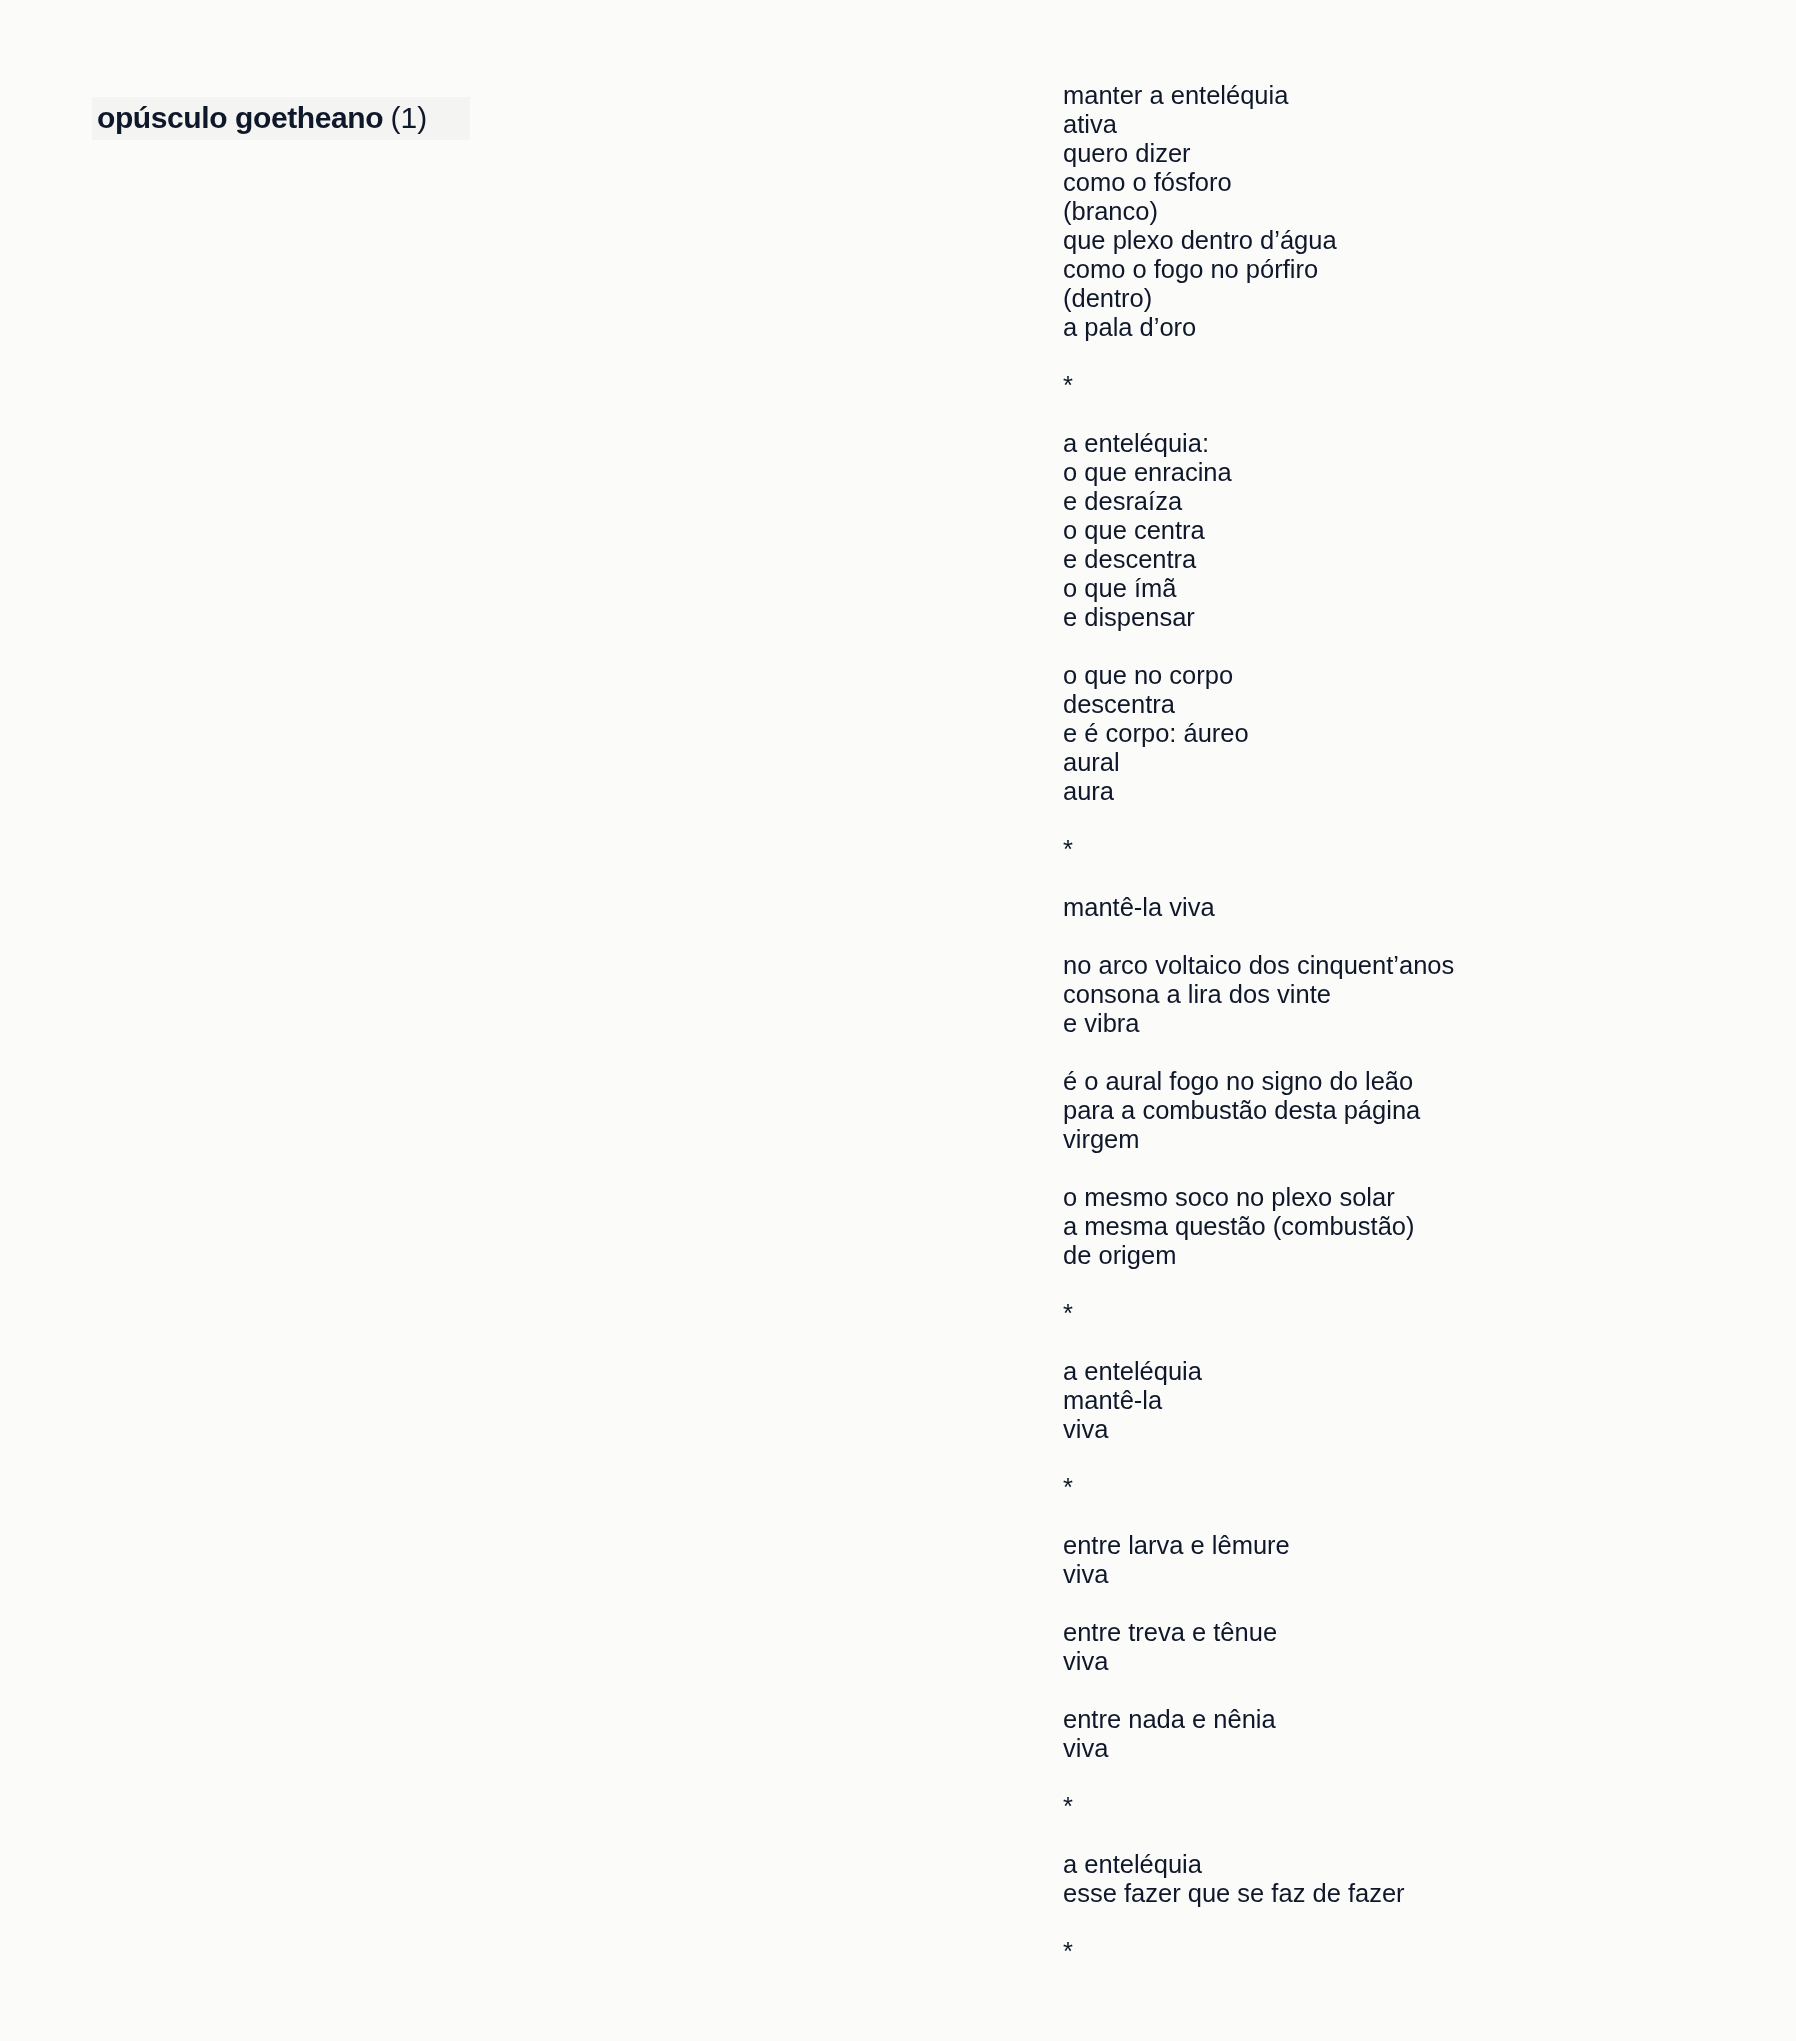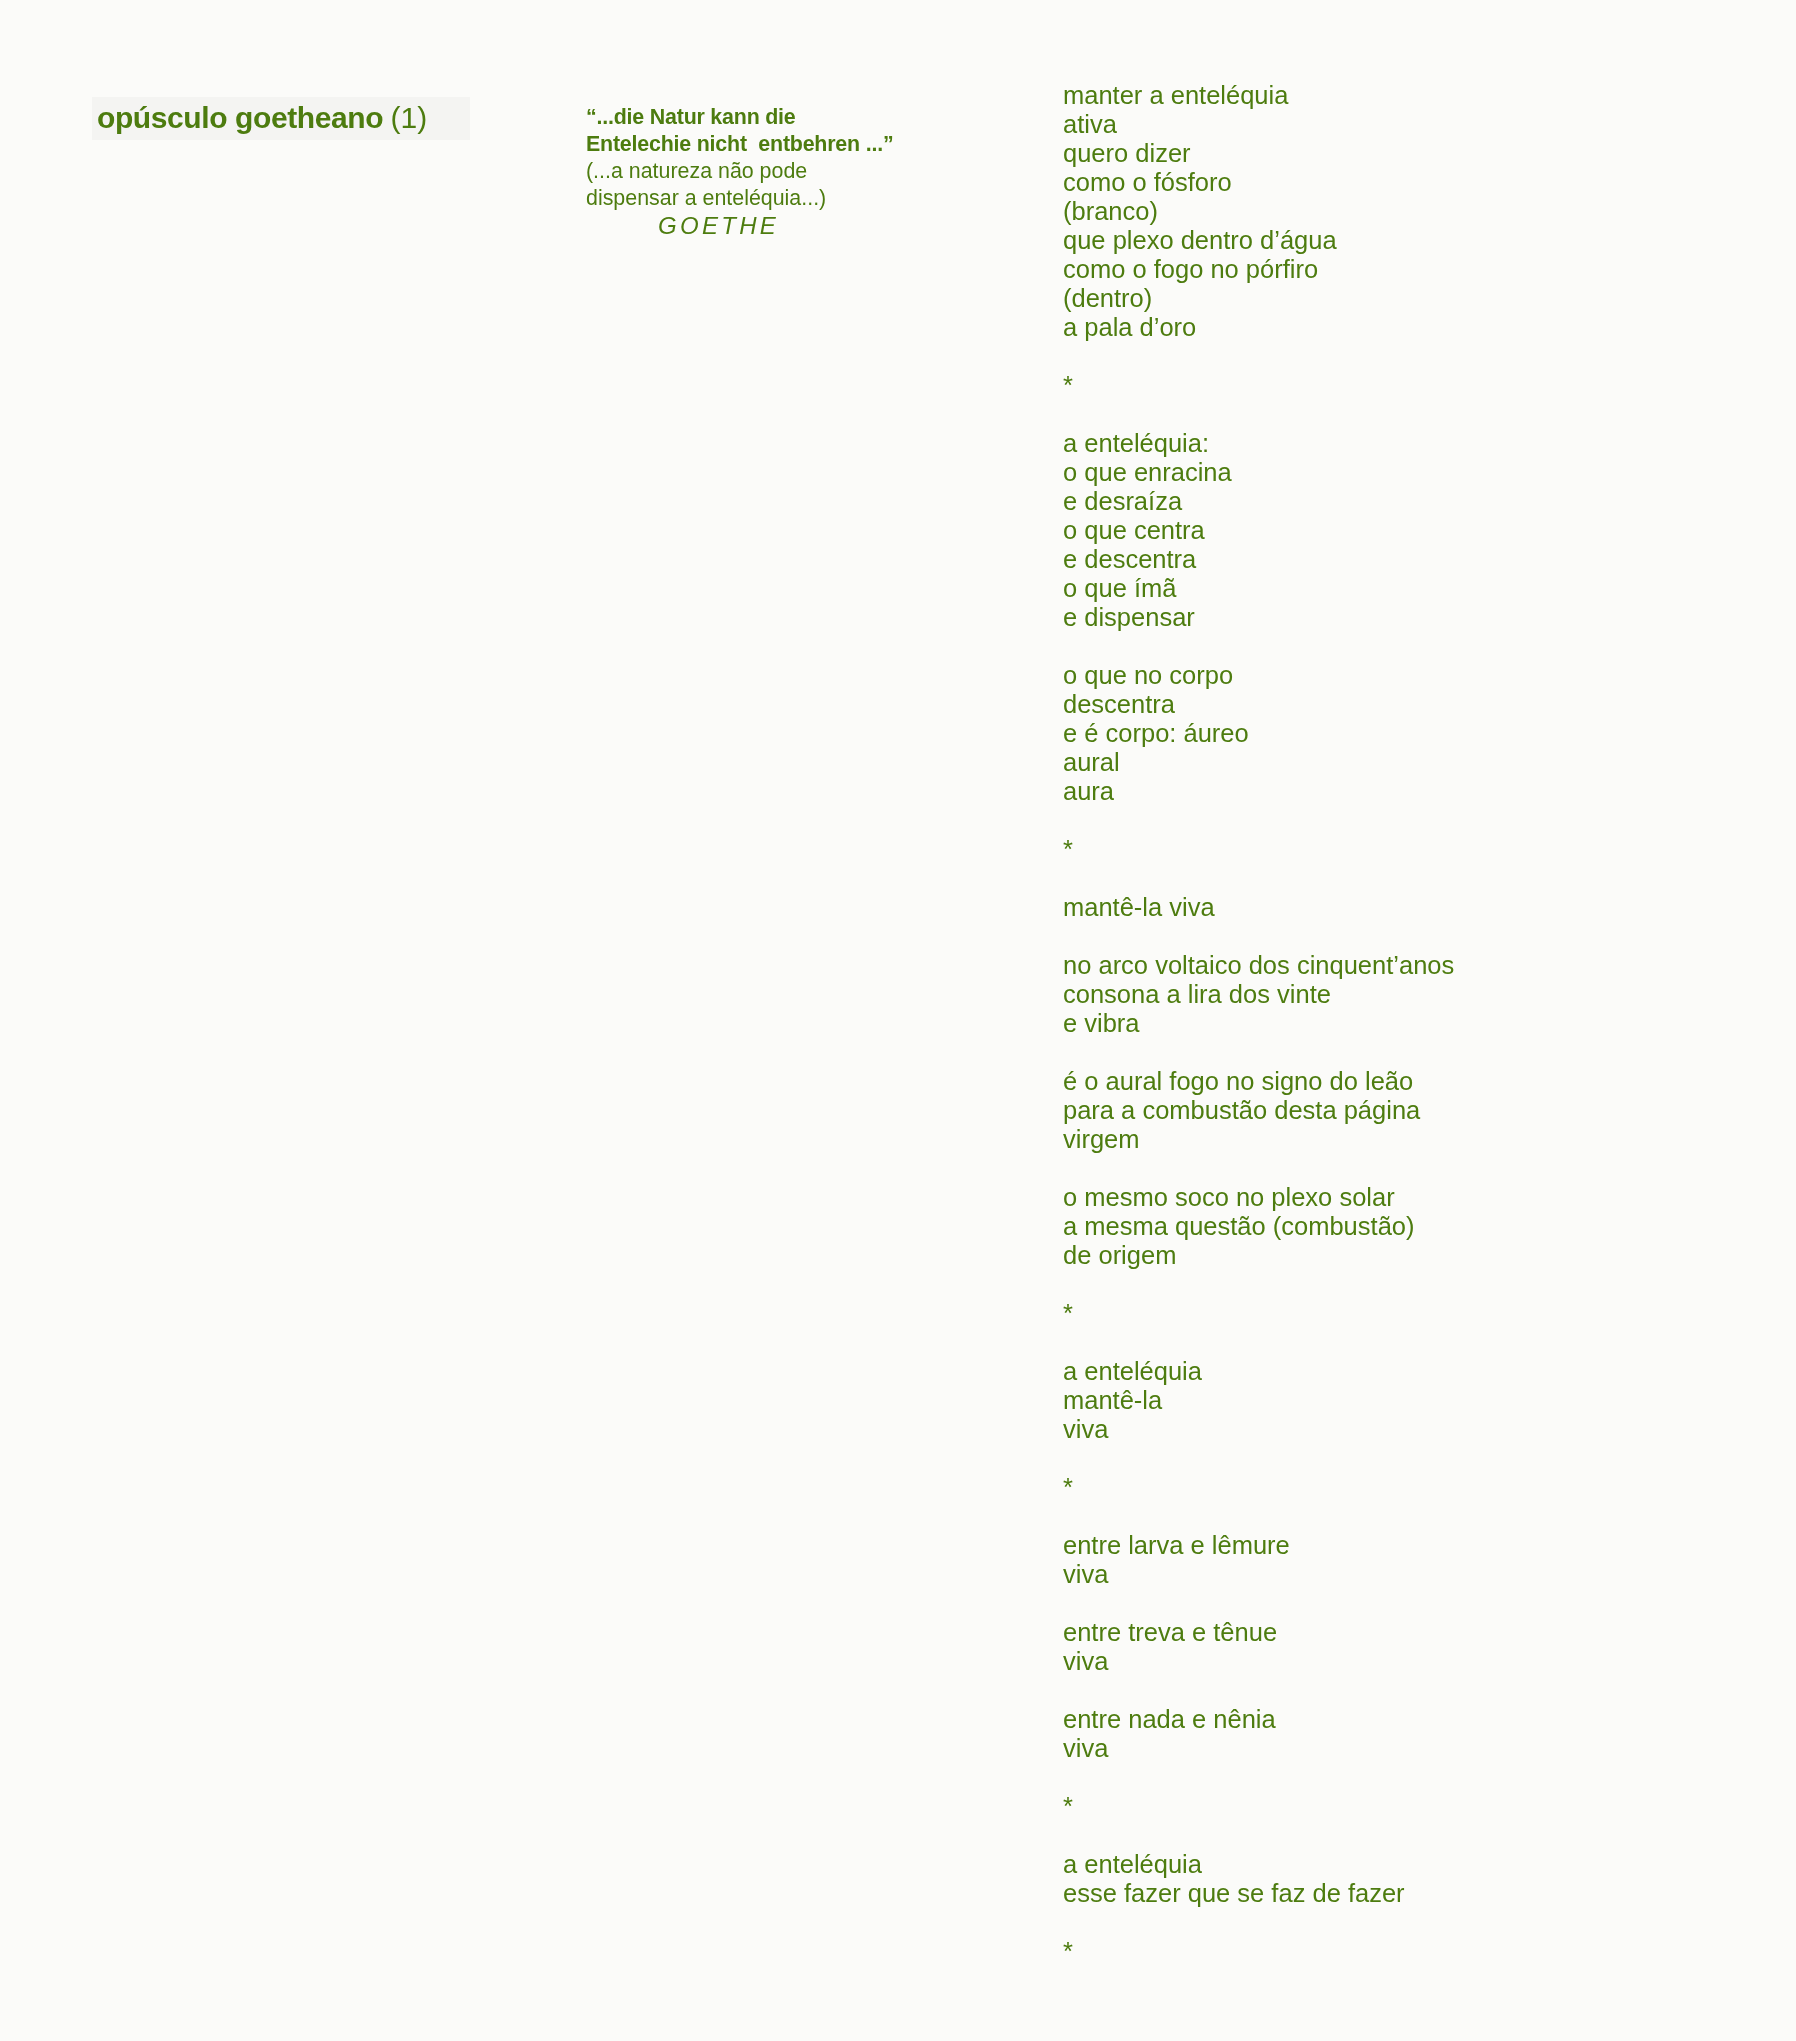--- a/index.html
+++ b/index.html
@@ -1,20 +1,20 @@
 <!DOCTYPE html>
 <html style="font-size:13px"><head>
 <meta charset="utf-8">
 <style>
   html,body{margin:0;padding:0;background:#e8e8e6;}
   .page{
     position:relative;
     width:1796px;height:2041px;
     background:#fbfbf9;
-    color:#4d7c0f;
+    color:#0f172a;
     font-family:"Liberation Sans","DejaVu Sans",sans-serif;
     overflow:hidden;
   }
   .scan-band{
     position:absolute;left:92px;top:97px;width:378px;height:43px;
     background:rgba(60,60,55,0.035);
   }
   .title{
     position:absolute;left:97px;top:101px;margin:0;
     font-size:30px;font-weight:700;letter-spacing:-0.4px;
@@ -39,32 +39,20 @@
 </style>
 </head>
 <body>
 
 <div class="page">
 
   <div class="scan-band"></div>
 
   <h1 class="title"><span>opúsculo goetheano</span><span class="num">(1)</span></h1>
 
-  <div class="epigraph">
-
-      <div class="epi-line bold">“...die Natur kann die</div>
-
-      <div class="epi-line bold">Entelechie nicht  entbehren ...”</div>
-
-      <div class="epi-line regular">(...a natureza não pode</div>
-
-      <div class="epi-line regular">dispensar a enteléquia...)</div>
-
-      <div class="epi-line goethe">GOETHE</div>
-    </div>
 
   <div class="poem">
 
       <div class="poem-line">manter a enteléquia</div>
 
       <div class="poem-line">ativa</div>
 
       <div class="poem-line">quero dizer</div>
 
       <div class="poem-line">como o fósforo</div>

